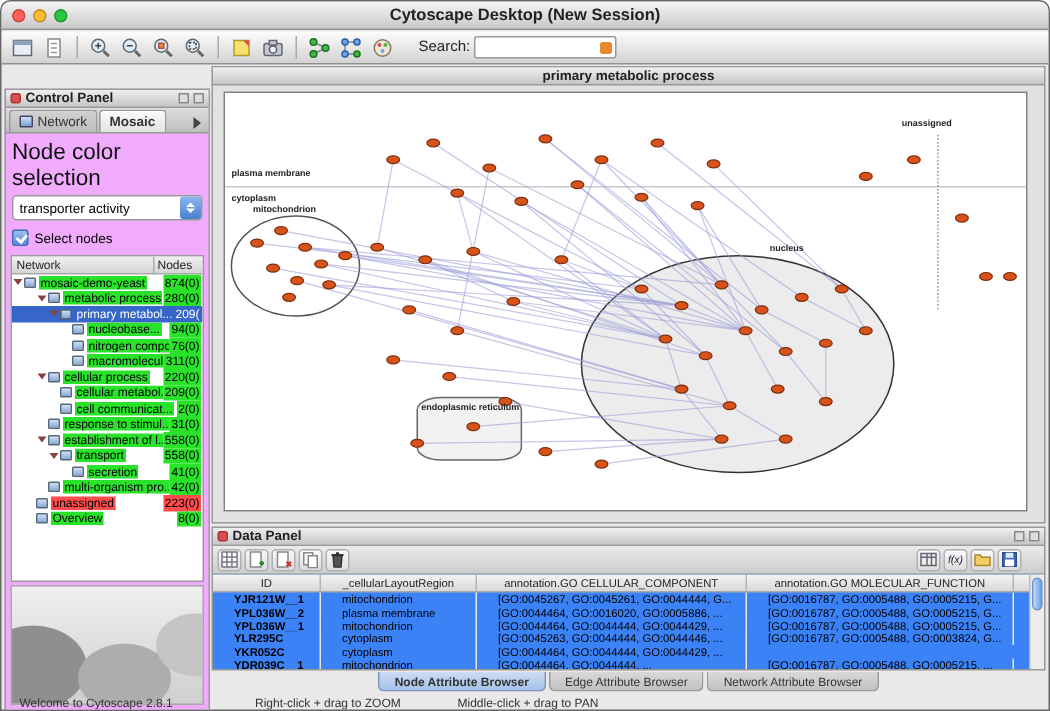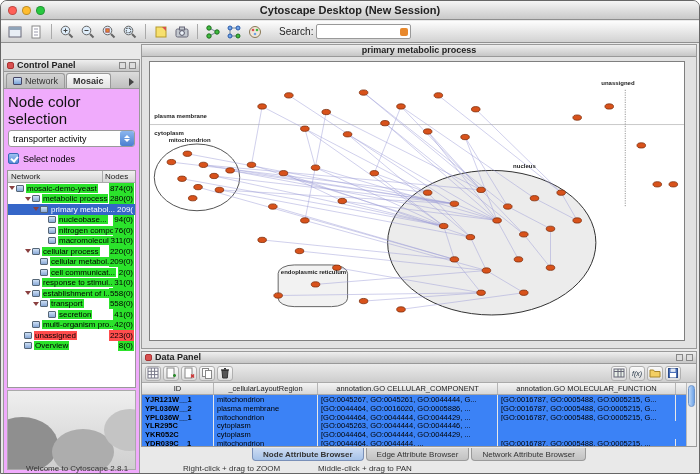--- a/index.html
+++ b/index.html
@@ -78,30 +78,30 @@
 
 .data-panel{position:absolute;left:140px;top:350px;right:2px;height:96px;background:#dedede;border:1px solid #9a9a9a;display:flex;flex-direction:column}
 .dp-toolbar{height:19px;background:linear-gradient(#ebebeb,#cdcdcd);border-bottom:1px solid #aaa;display:flex;align-items:center;padding:0 3px;gap:2px;flex:none}
 .dpicon{width:16px;height:15px;border:1px solid #b0b0b0;border-radius:3px;background:linear-gradient(#fafafa,#dcdcdc);display:flex;align-items:center;justify-content:center;font-size:7px;font-style:italic;color:#234;flex:none}
 .dp-right{margin-left:auto;display:flex;gap:2px;margin-right:12px}
 .dp-table{flex:1;position:relative;background:#3b82f6;overflow:hidden}
 .dtable-header{display:flex;height:12px;background:linear-gradient(#f4f4f4,#d8d8d8);border-bottom:1px solid #a8a8a8;font-size:7.5px;color:#222}
 .dhcell{border-right:1px solid #b5b5b5;display:flex;align-items:center;justify-content:center;overflow:hidden;white-space:nowrap;flex:none}
 .c0{width:72px}.c1{width:104px}.c2{width:180px}.c3{width:178px}
 .drow{display:flex;height:8.8px;font-size:7.5px}
-.dcell{border-right:1px solid #e8e8e8;padding-left:3px;overflow:hidden;white-space:nowrap;display:flex;align-items:center;flex:none}
+.dcell{border-right:1px solid #e8e8e8;padding-left:14px;overflow:hidden;white-space:nowrap;display:flex;align-items:center;flex:none}
 .drow .c0{font-weight:bold}
 .dp-scroll{position:absolute;right:0;top:0;bottom:0;width:10px;background:#ececec;border-left:1px solid #bbb}
 .dp-thumb{position:absolute;left:1px;top:2px;width:7px;height:22px;border-radius:4px;background:linear-gradient(90deg,#bcd7f7,#6ea3e8);border:1px solid #6d93c8}
 
 .browser-tabs{position:absolute;left:140px;right:2px;top:446px;height:14px;display:flex;justify-content:center;gap:2px;align-items:flex-end}
 .btab{height:13px;padding:0 10px;font-size:8px;display:flex;align-items:center;border:1px solid #9a9a9a;border-top:none;border-radius:0 0 4px 4px;background:linear-gradient(#d8d8d8,#c2c2c2);color:#333;white-space:nowrap}
 .btab.active{background:linear-gradient(#cddcf3,#a6c2e8);border-color:#7a90b8;font-weight:bold}
 
-.status-bar{position:absolute;left:17px;right:0;top:460px;height:14px;font-size:8px;color:#333}
+.status-bar{position:absolute;left:4px;right:0;top:460px;height:14px;font-size:8px;color:#333}
 .status-bar span{position:absolute;top:3px;white-space:nowrap}
 .st1{left:8px}.st2{left:165px}.st3{left:300px}
 </style>
 </head>
 <body>
 
 <div class="window">
 
   <div class="titlebar">
     <div class="lights">
@@ -622,20 +622,21 @@
           <div class="drow">
             <span class="dcell c0">YPL036W__1</span>
             <span class="dcell c1">mitochondrion</span>
             <span class="dcell c2">[GO:0044464, GO:0044444, GO:0044429, ...</span>
             <span class="dcell c3">[GO:0016787, GO:0005488, GO:0005215, G...</span>
           </div>
           <div class="drow">
             <span class="dcell c0">YLR295C</span>
             <span class="dcell c1">cytoplasm</span>
             <span class="dcell c2">[GO:0045263, GO:0044444, GO:0044446, ...</span>
+            <span class="dcell c3">[GO:0016787, GO:0005488, GO:0003824, G...</span>
           </div>
           <div class="drow">
             <span class="dcell c0">YKR052C</span>
             <span class="dcell c1">cytoplasm</span>
             <span class="dcell c2">[GO:0044464, GO:0044444, GO:0044429, ...</span>
           </div>
           <div class="drow">
             <span class="dcell c0">YDR039C__1</span>
             <span class="dcell c1">mitochondrion</span>
             <span class="dcell c2">[GO:0044464, GO:0044444, ...</span>

